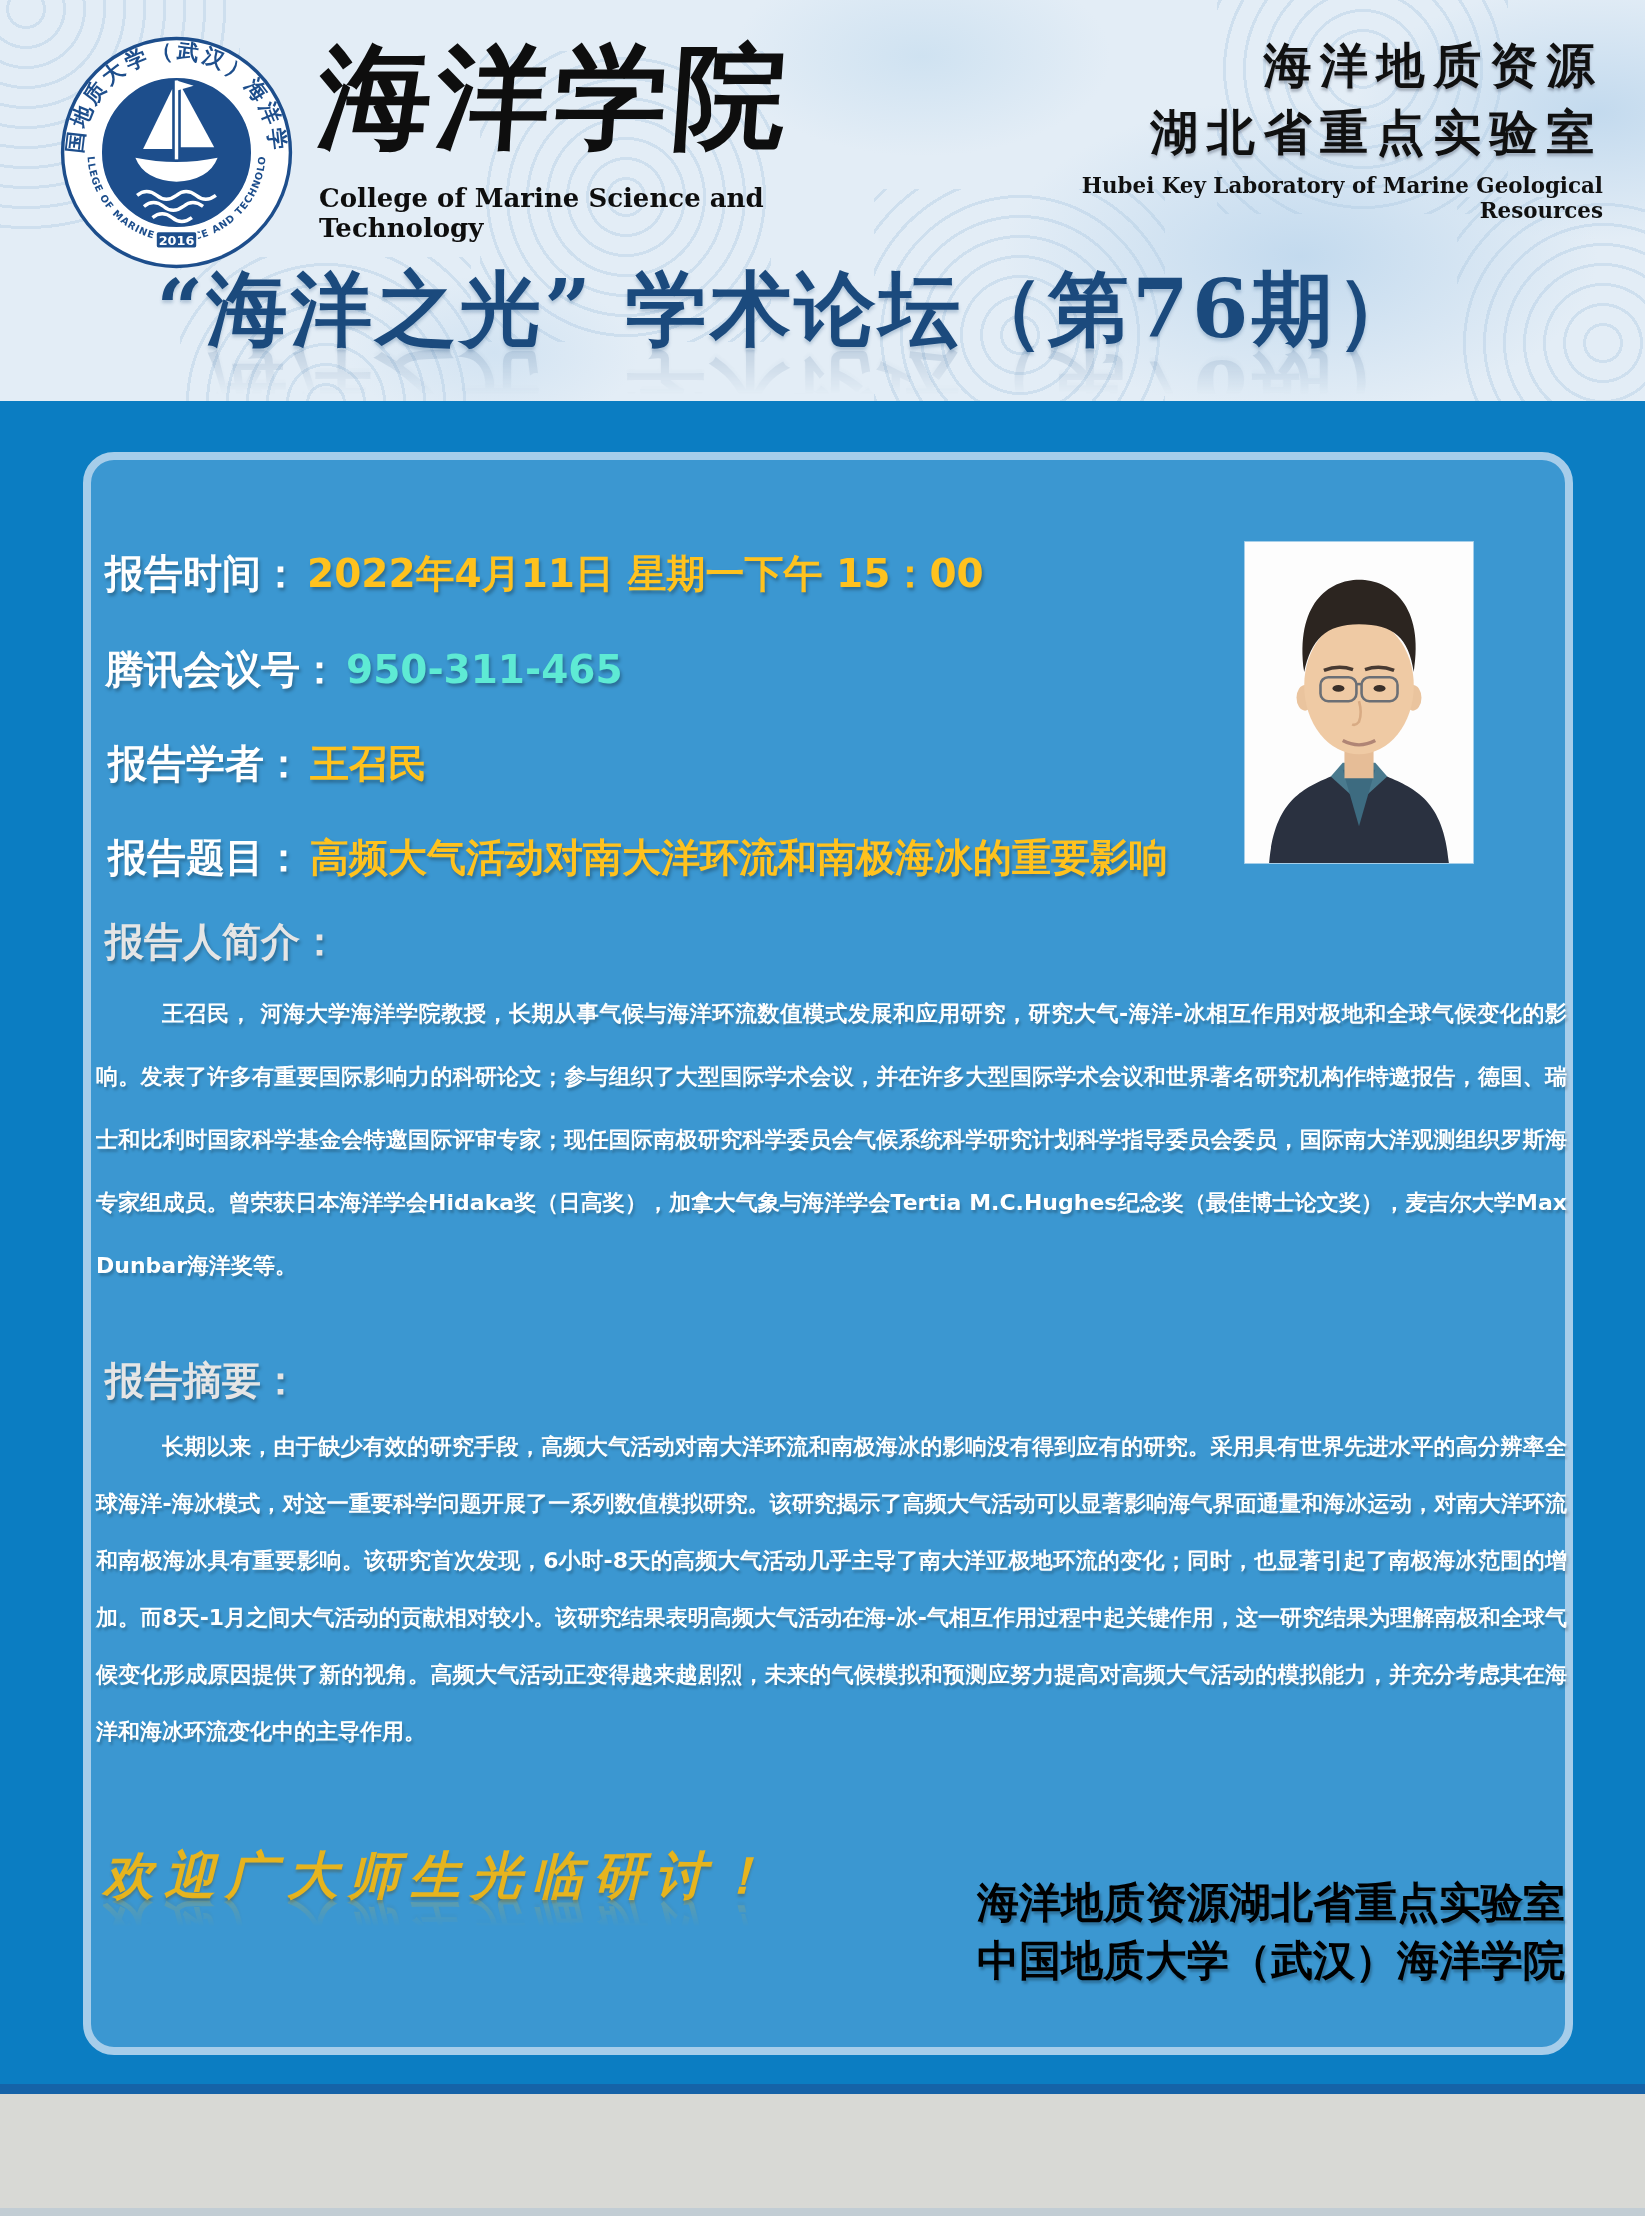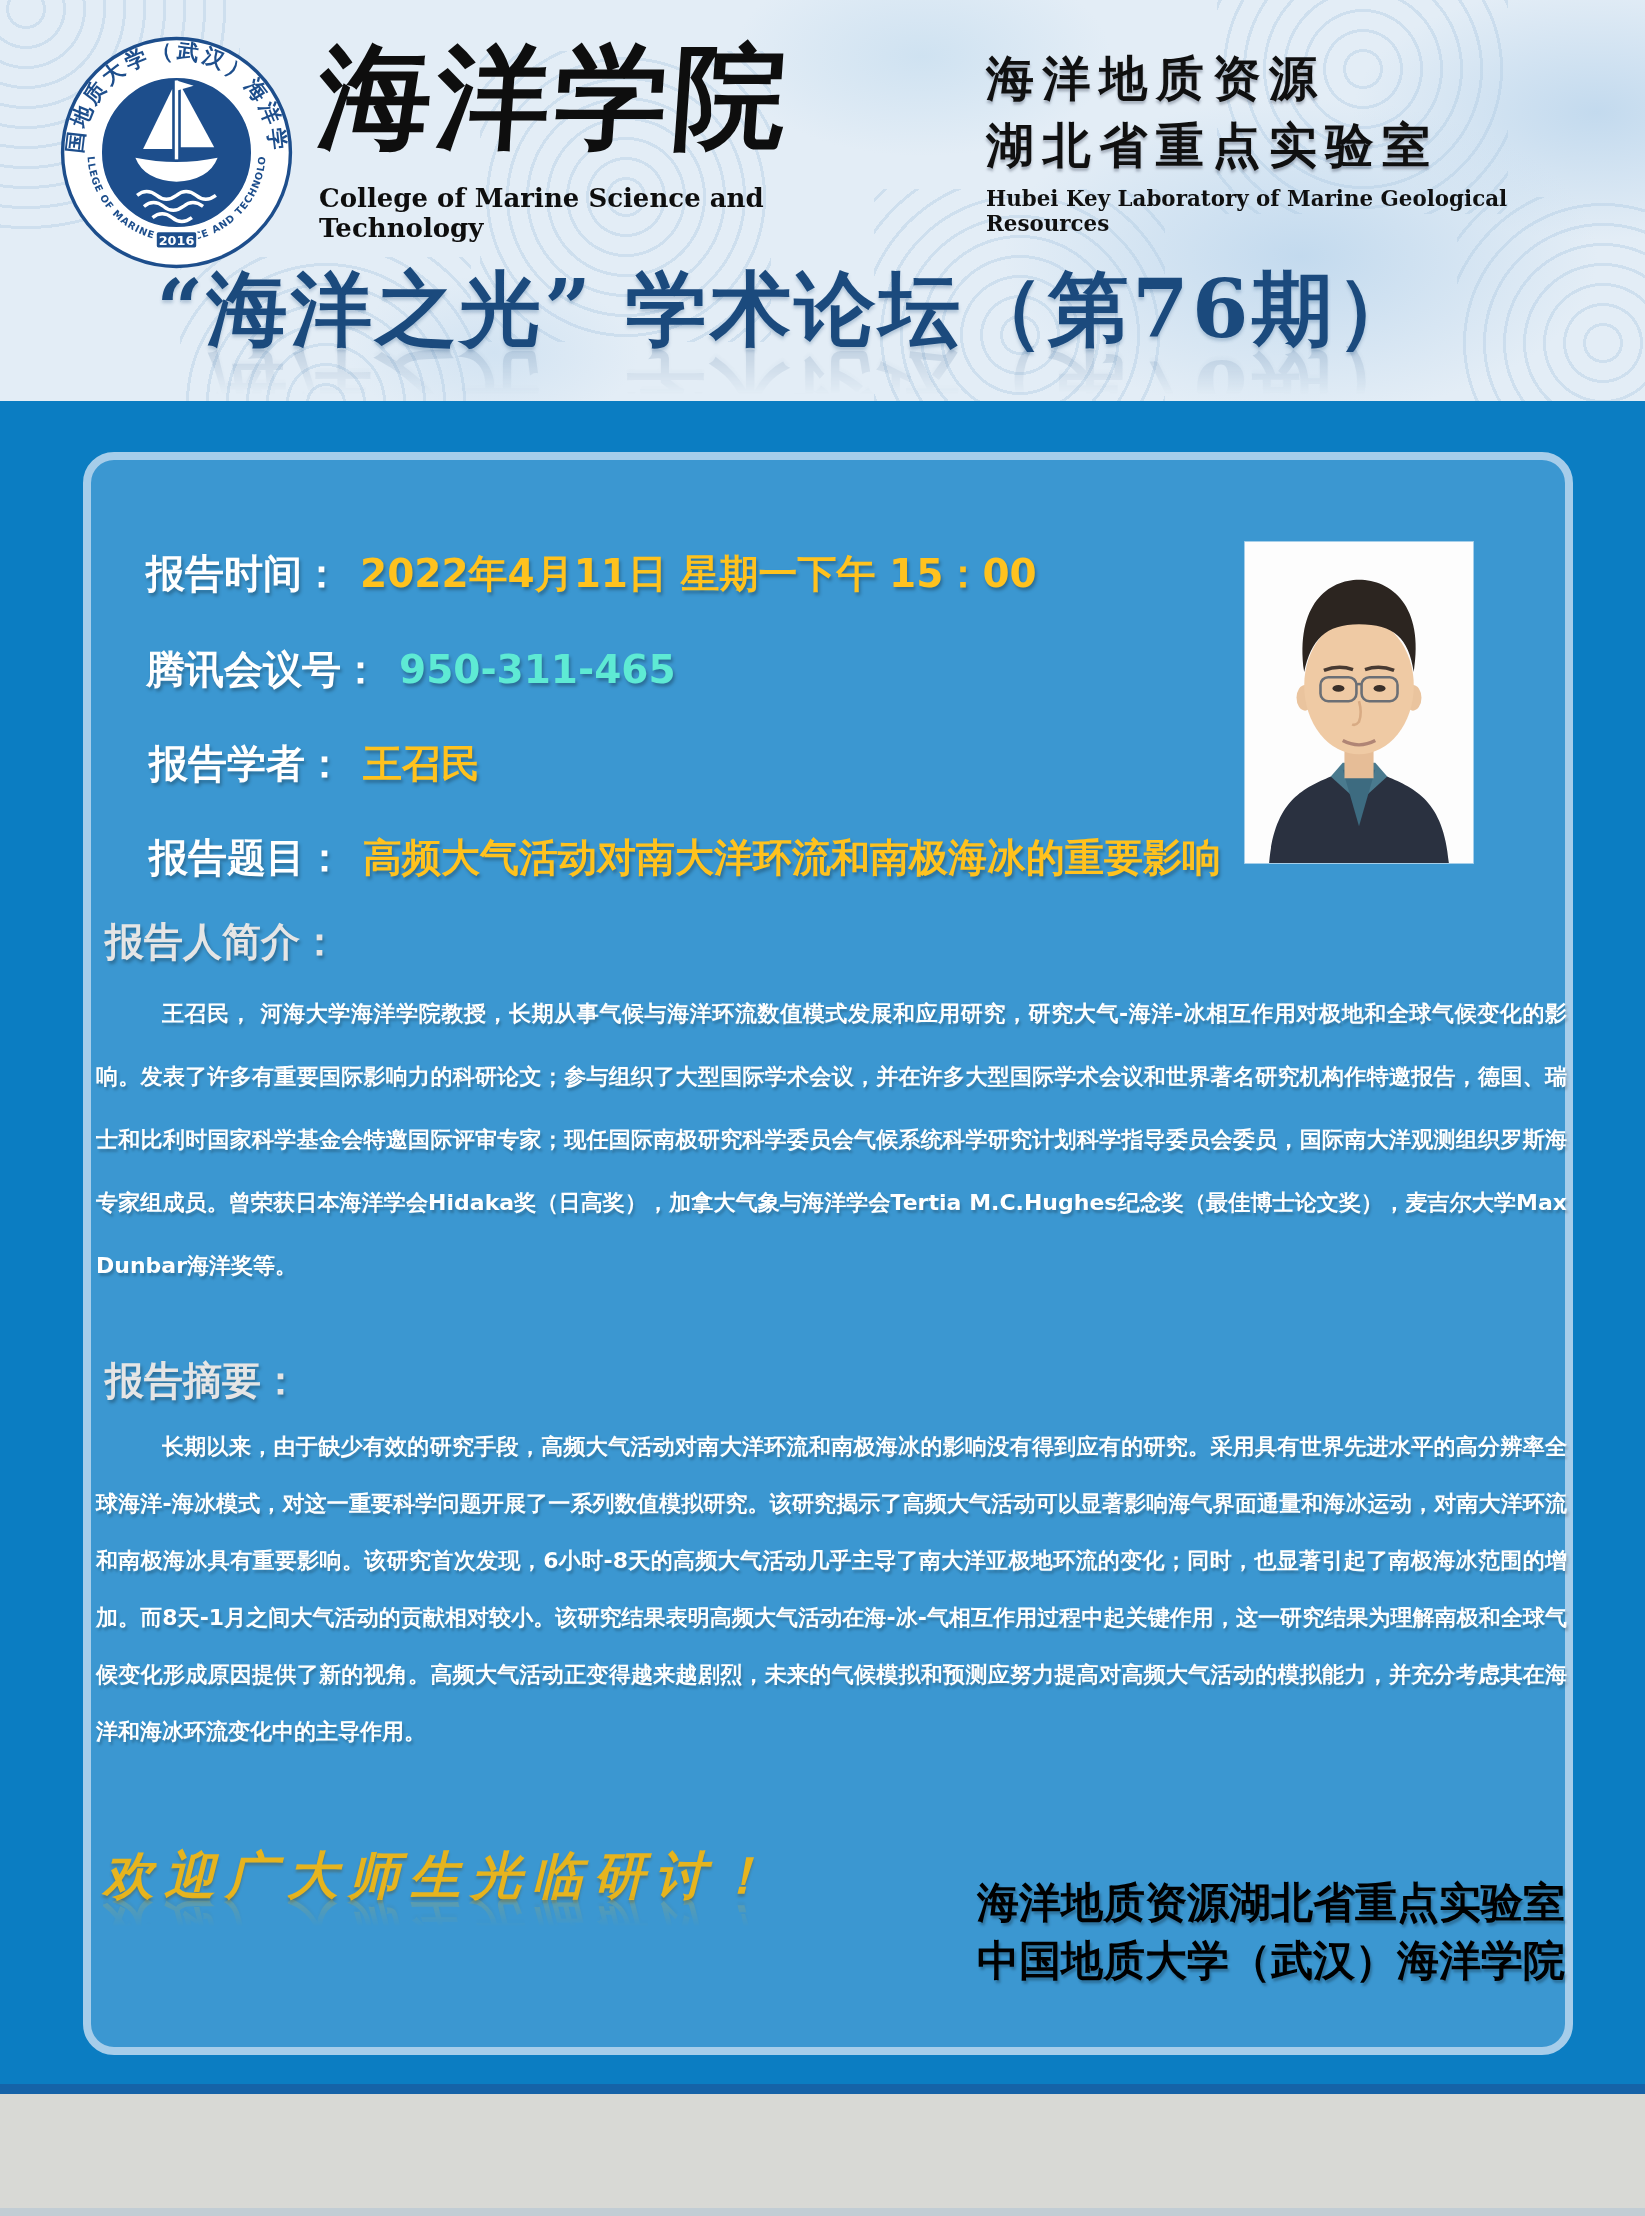--- a/index.html
+++ b/index.html
@@ -23,21 +23,21 @@
       repeating-radial-gradient(circle at 146px 146px, rgba(176,203,227,0) 0 17px, rgba(176,203,227,.8) 17px 20px),
       repeating-radial-gradient(circle at 146px 146px, rgba(176,203,227,0) 0 17px, rgba(176,203,227,.8) 17px 20px);
     background-size:291px 291px;background-repeat:no-repeat;
     background-position:-51px -60px, 480px 51px, 874px 189px, 1217px -77px, 1457px 197px, 180px 257px;}
   .badge{position:absolute;left:60px;top:36px;width:233px;height:233px;}
   .college-block{position:absolute;left:319px;top:15.4px;width:557px;}
   .college-cn{font-family:"DejaVu Serif","Liberation Serif",serif;font-weight:bold;
     font-size:113px;line-height:163px;color:#0e0e0e;letter-spacing:5.1px;transform:skewX(-4deg);}
   .college-en{font-family:"DejaVu Serif","Liberation Serif",serif;font-weight:bold;
     font-size:26px;color:#0e0e0e;margin-top:5.1px;letter-spacing:0;}
-  .lab-block{position:absolute;left:986px;top:45px;width:617px;text-align:left;}
+  .lab-block{position:absolute;left:986px;top:32px;width:617px;text-align:right;}
   .lab-cn{font-family:"DejaVu Serif","Liberation Serif",serif;font-weight:bold;
     font-size:48px;line-height:67px;color:#101010;letter-spacing:8.6px;
     text-shadow:0 2.6px 2.6px rgba(60,70,90,.35);}
   .lab-en{font-family:"DejaVu Serif","Liberation Serif",serif;font-weight:bold;
     font-size:21.4px;color:#101010;margin-top:6.9px;}
   .title-wrap{position:absolute;left:0;top:257px;width:1577px;text-align:center;}
   .forum-title{font-family:"DejaVu Serif","Liberation Serif",serif;font-weight:bold;
     font-size:81px;line-height:103px;color:#1b4a7d;letter-spacing:3.4px;
     text-shadow:0 2.6px 3.4px rgba(27,74,125,.25);}
   .reflect{transform:scaleY(-1);opacity:.22;margin-top:-22px;
@@ -46,22 +46,22 @@
 
   
   .main{position:absolute;left:0;top:401px;width:1646px;height:1693px;background:#0b7dc2;}
   .panel{position:absolute;left:83px;top:51px;width:1474px;height:1587px;
     background:#3b97d1;border:8.6px solid #a6cdea;border-radius:31px;}
   .divider{position:absolute;left:0;top:2084px;width:1646px;height:10.3px;background:#1563a8;}
   .footer{position:absolute;left:0;top:2094px;width:1646px;height:123px;background:#d8d9d5;}
   .footer-edge{position:absolute;left:0;bottom:0;width:1646px;height:8.6px;background:#c2cdd4;}
 
   
-  .info-row{position:absolute;display:flex;align-items:baseline;gap:19px;white-space:nowrap;
-    font-weight:bold;font-size:39px;text-shadow:1.7px 3.4px 3.4px rgba(0,0,0,.28);margin-left:41px;}
+  .info-row{position:absolute;display:flex;align-items:baseline;gap:7px;white-space:nowrap;
+    font-weight:bold;font-size:39px;text-shadow:1.7px 3.4px 3.4px rgba(0,0,0,.28);}
   .info-row .label{color:#ffffff;}
   .val-gold{color:#ffc21e;}
   .val-white{color:#5eead4;}
   .row-time{left:105px;top:547px;}
   .row-meeting{left:105px;top:643px;}
   .row-speaker{left:108px;top:737px;}
   .row-topic{left:108px;top:831px;}
 
   .photo{position:absolute;left:1245px;top:542px;width:228px;height:321px;background:#fff;
     box-shadow:0 0 0 0.9px rgba(255,255,255,.6);}

